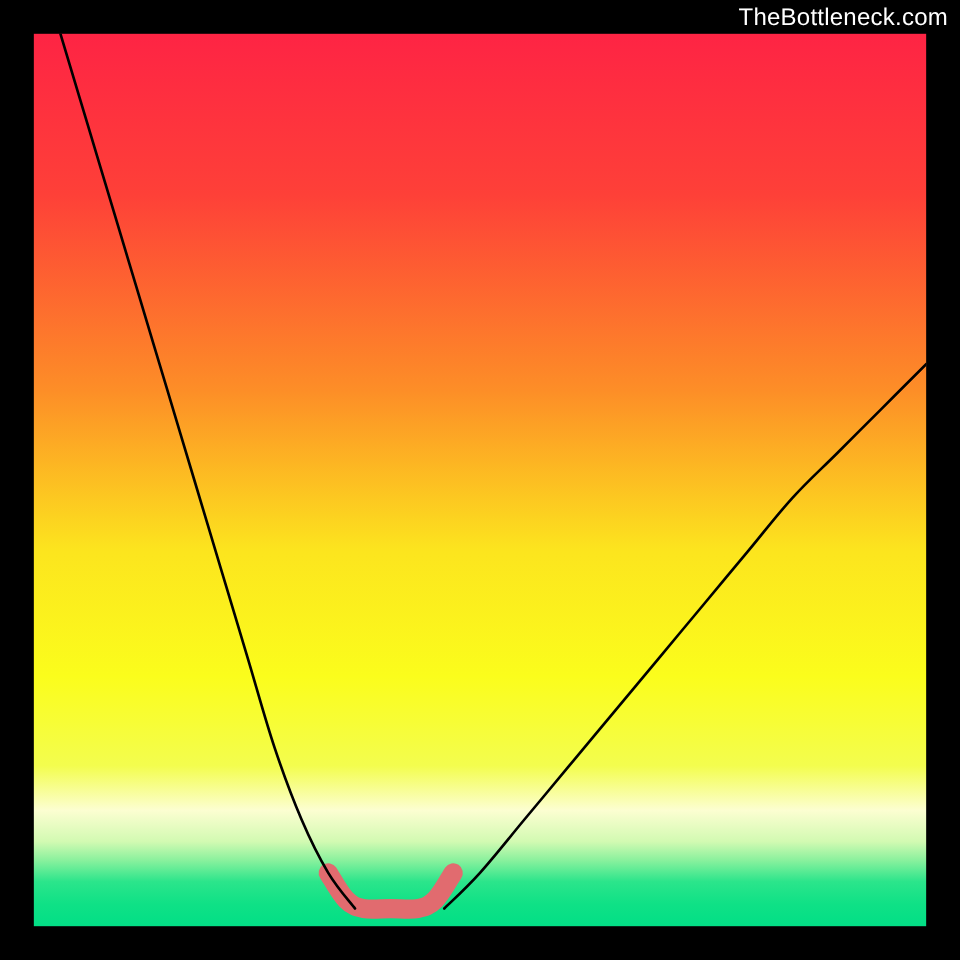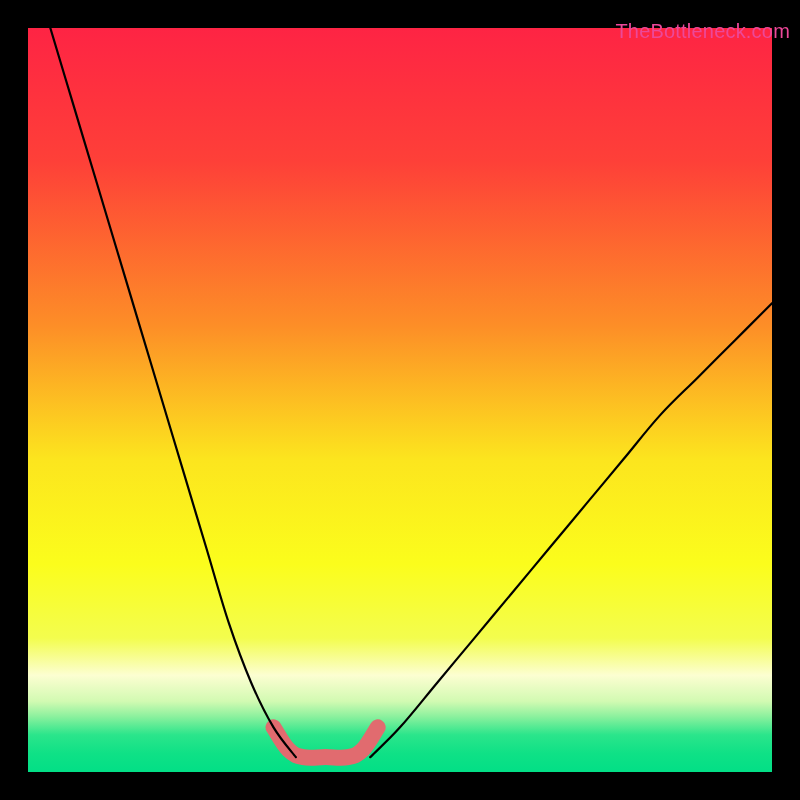--- a/index.html
+++ b/index.html
@@ -7,23 +7,23 @@
     padding: 0;
     width: 800px;
     height: 800px;
     background: #000;
     position: relative;
     overflow: hidden;
     font-family: Arial, Helvetica, sans-serif;
   }
   .watermark {
     position: absolute;
-    top: 20px;
+    top: 4px;
     right: 10px;
-    color: #ec4899;
+    color: #ffffff;
     font-size: 20px;
     font-weight: 500;
     z-index: 10;
     letter-spacing: 0.2px;
   }
   .plot-wrap {
     position: absolute;
     left: 28px;
     top: 28px;
     width: 744px;

